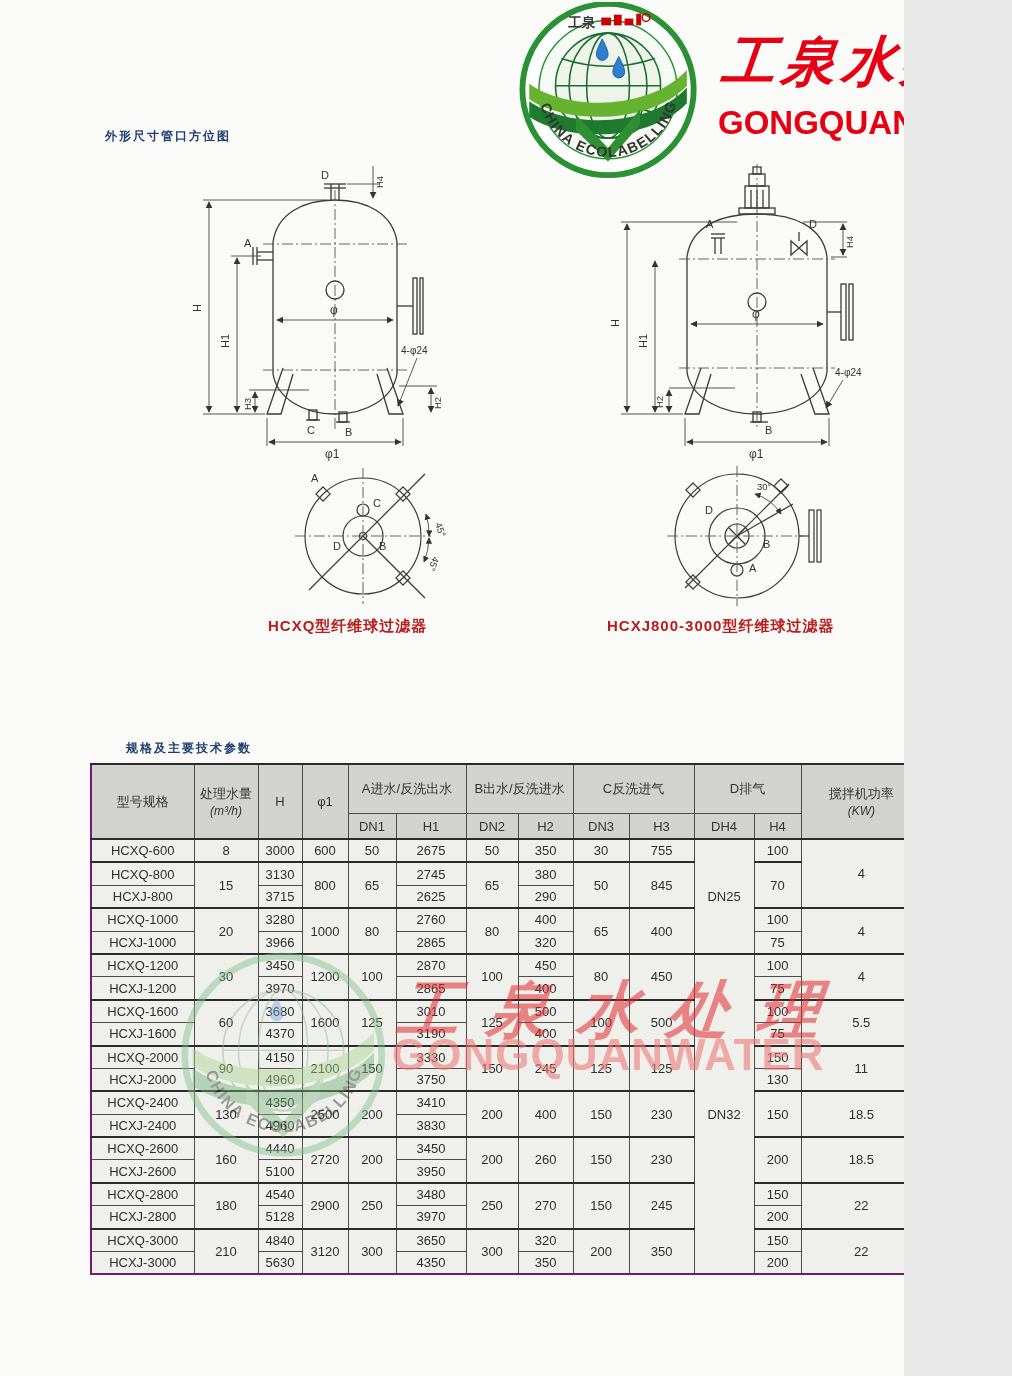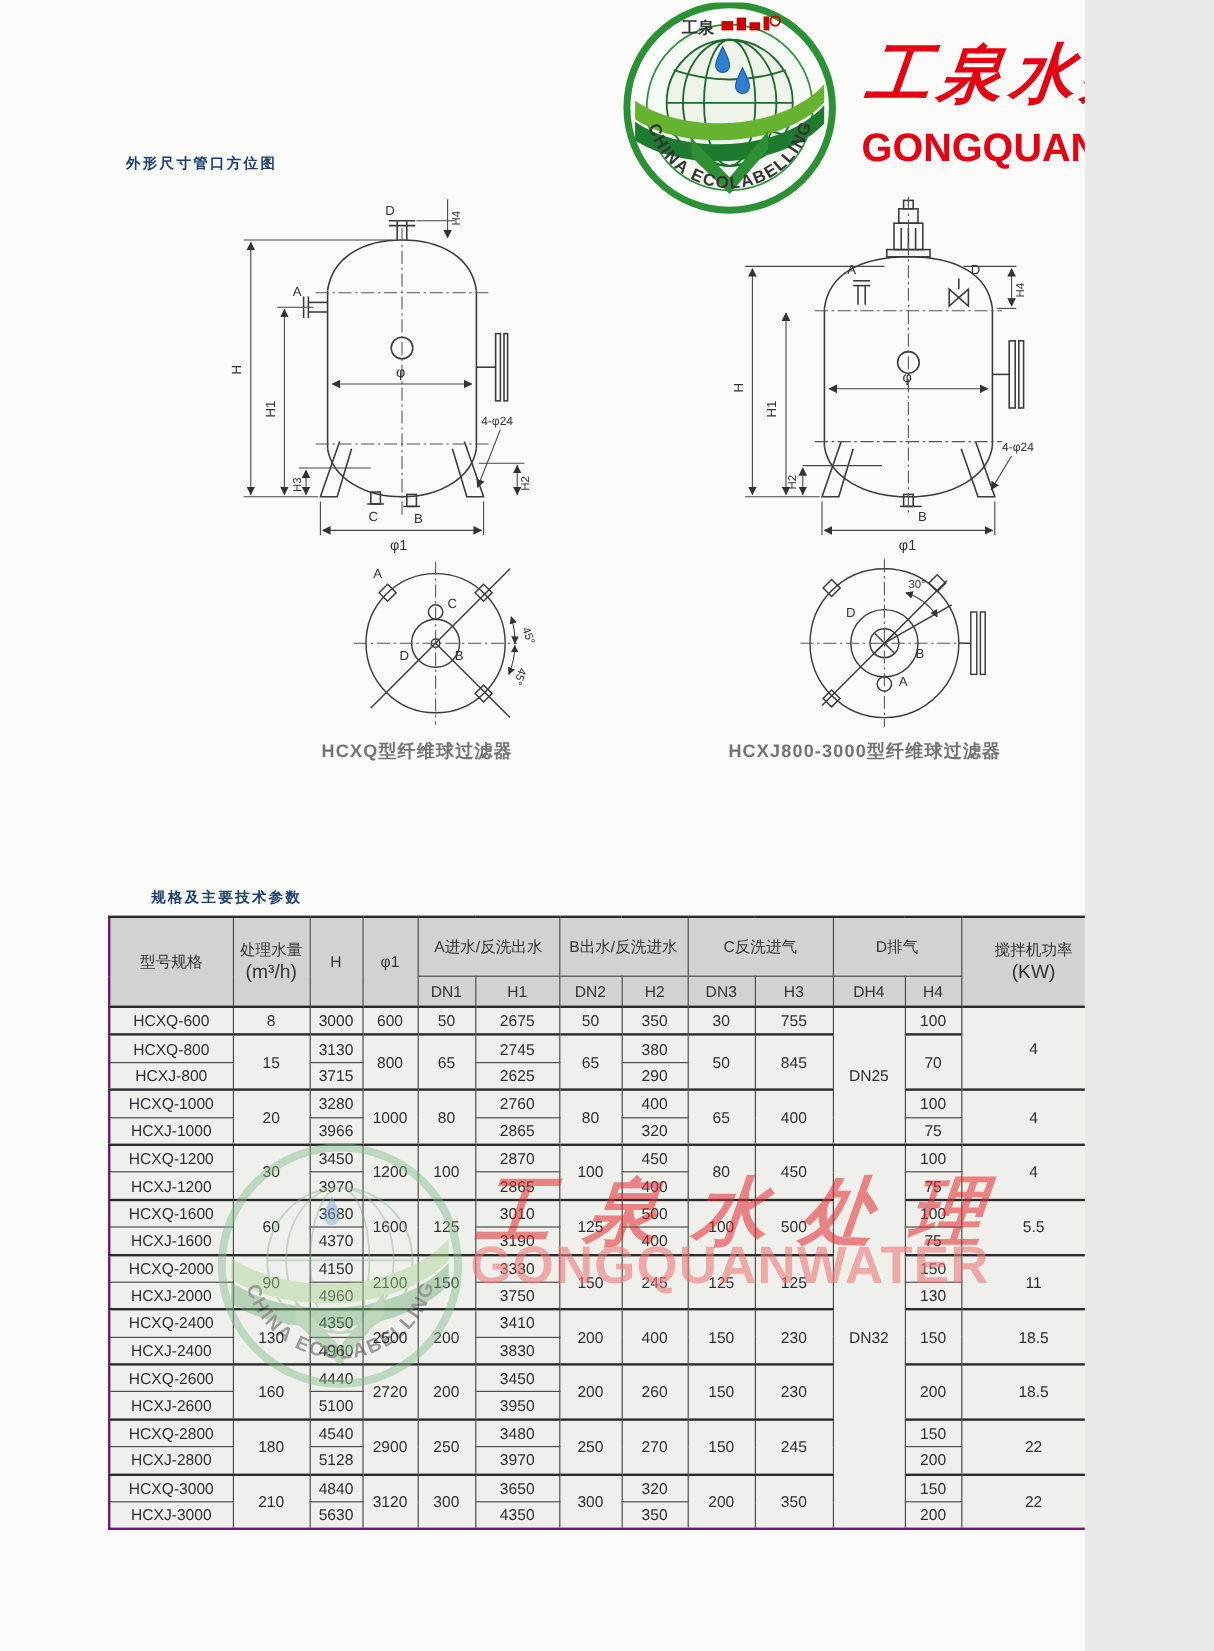--- a/index.html
+++ b/index.html
@@ -12,30 +12,30 @@
             white-space:nowrap;transform:skewX(-6deg);}
   .brand-en{position:absolute;left:718px;top:104px;width:300px;font-weight:bold;font-size:33px;
             letter-spacing:0px;color:#e60012;white-space:nowrap;}
   
   .sec-title{position:absolute;font-size:12px;font-weight:bold;color:#1c3f70;letter-spacing:2px;}
   #sec1{left:105px;top:128px;}
   #sec2{left:105px;top:740px;margin-left:21px;}
   
   .draw{position:absolute;}
   svg text{font-family:"Liberation Sans","DejaVu Sans",sans-serif;fill:#333;}
-  .cap{position:absolute;font-size:15px;font-weight:bold;color:#737373;letter-spacing:1px;}
+  .cap{position:absolute;font-size:15px;font-weight:bold;color:#b91c1c;letter-spacing:1px;}
   #cap-left{left:268px;top:617px;}
   #cap-right{left:607px;top:617px;}
   
   .tblwrap{position:absolute;left:90px;top:763px;width:831px;}
   table{border-collapse:collapse;table-layout:fixed;width:831px;font-size:13px;}
   th,td{border:1px solid #4c4c4c;text-align:center;vertical-align:middle;padding:0;}
   thead th{background:#d2d2d0;font-weight:normal;height:24px;font-size:13px;}
   thead tr:first-child th{height:48px;}
-  thead .sub{font-size:16px;margin-top:1px;}
+  thead .sub{font-size:12px;margin-top:1px;font-style:italic;}
   tbody td{background:#efefec;height:21.4px;font-size:13px;color:#2e2e2e;}
   tbody tr.grp td{border-top:2px solid #2b2b2b;}
   table{border:2px solid #701a75;}
   thead tr:first-child th{border-top:2px solid #2b2b2b;}
   
   .wm{position:absolute;pointer-events:none;}
   #wm-logo{left:168px;top:950px;width:235px;height:215px;opacity:.45;}
   #wm-cn{left:398px;top:968px;font-family:"DejaVu Serif",serif;font-style:italic;font-weight:bold;
          font-size:62px;letter-spacing:28px;color:rgba(225,40,45,.55);white-space:nowrap;transform:skewX(-6deg);}
   #wm-en{left:392px;top:1030px;font-weight:bold;font-size:44px;letter-spacing:1px;

